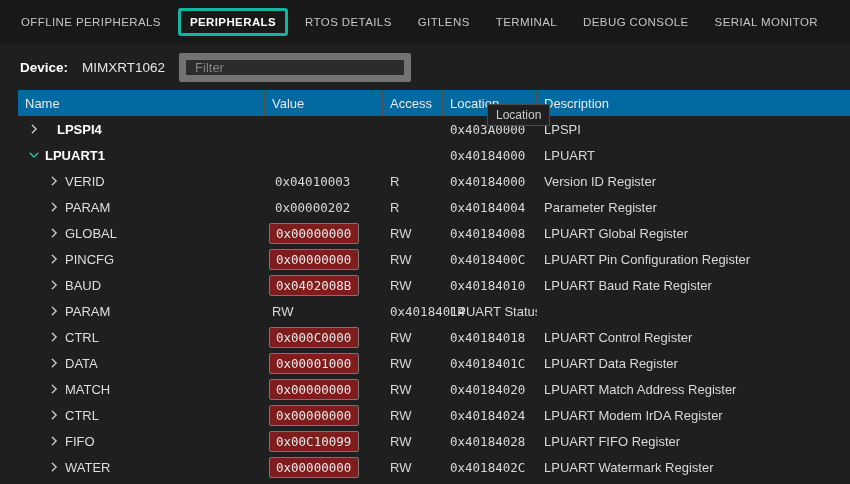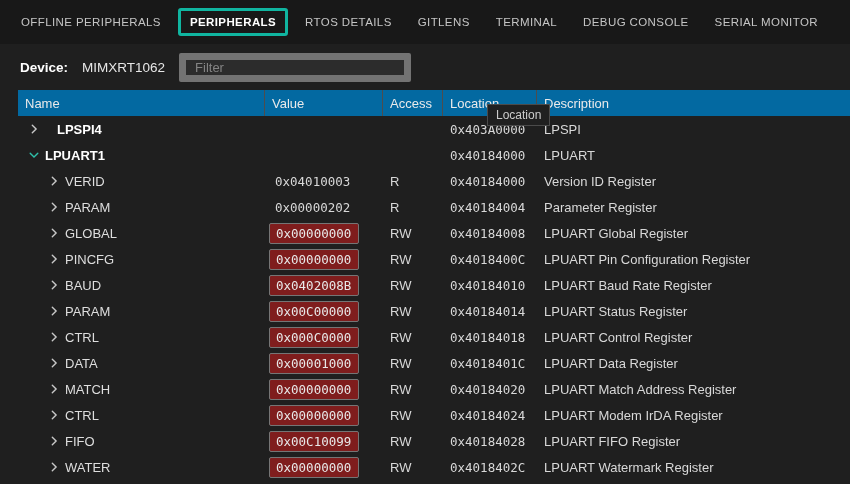--- a/index.html
+++ b/index.html
@@ -209,21 +209,20 @@
   </div>
       <div class="row">
     <div class="cell-name" style="padding-left: 28px;">
       <span class="chevron">
         <svg width="16" height="16" viewBox="0 0 16 16">
           <path d="M6.3 4.2 L10.1 8 L6.3 11.8" fill="none" stroke="currentColor" stroke-width="1.4" stroke-linecap="round"></path>
         </svg>
       </span>
       <span class="name-label">PARAM</span>
     </div>
-    <div class="cell-value"><span class="value-box">0x00C00000</span></div>
     <div class="cell-access">RW</div>
     <div class="cell-location">0x40184014</div>
     <div class="cell-description">LPUART Status Register</div>
   </div>
       <div class="row">
     <div class="cell-name" style="padding-left: 28px;">
       <span class="chevron">
         <svg width="16" height="16" viewBox="0 0 16 16">
           <path d="M6.3 4.2 L10.1 8 L6.3 11.8" fill="none" stroke="currentColor" stroke-width="1.4" stroke-linecap="round"></path>
         </svg>

